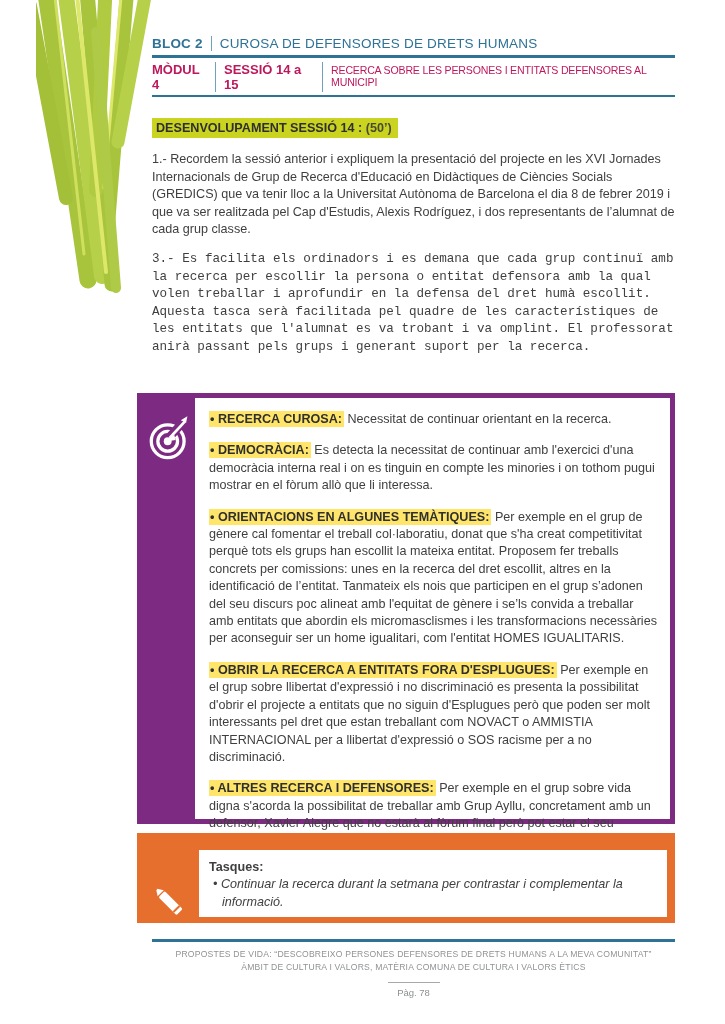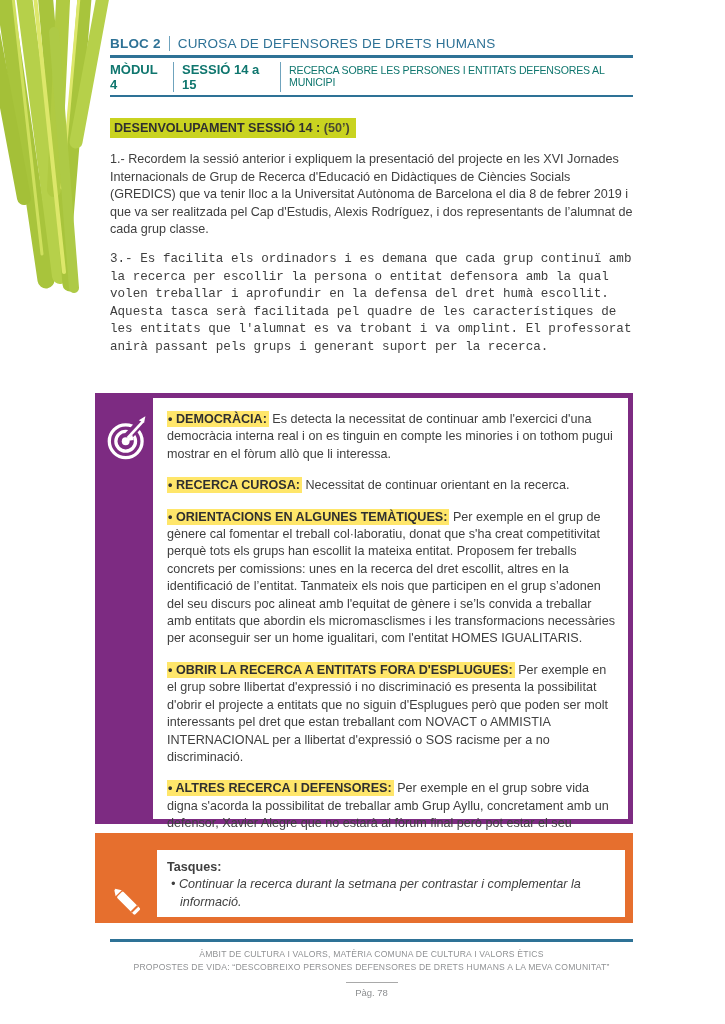--- a/index.html
+++ b/index.html
@@ -4,35 +4,35 @@
 <style>
   * { margin: 0; padding: 0; box-sizing: border-box; }
   html, body { background: #ffffff; }
   body {
     width: 725px; height: 1024px;
     position: relative;
     font-family: "Liberation Sans", sans-serif;
     color: #3f3f3f;
     overflow: hidden;
   }
-  .page { position: absolute; inset: 0; }
+  .page { position: absolute; inset: 0; margin-left: 42px; }
 
   
   .marker { position: absolute; left: -6px; top: -8px; width: 135px; height: 315px; }
 
   
   .content { position: absolute; left: 110px; width: 523px; top: 0; }
 
   
   .hdr { margin-top: 36px; }
   .hdr-row1 { display: flex; align-items: baseline; color: #2e7296; font-size: 13.5px; letter-spacing: .2px; }
   .hdr-row1 .lbl { font-weight: bold; }
   .vsep { display: inline-block; width: 1px; align-self: stretch; background: #6fa3bd; margin: 0 8px; }
   .rule1 { height: 3px; background: #2e7296; margin-top: 4px; }
-  .hdr-row2 { display: flex; align-items: baseline; color: #0f766e; margin-top: 4px; }
+  .hdr-row2 { display: flex; align-items: baseline; color: #be185d; margin-top: 4px; }
   .hdr-row2 .lbl { font-weight: bold; font-size: 13px; }
   .hdr-row2 .sub { font-size: 10.6px; letter-spacing: -0.2px; font-stretch: condensed; }
   .rule2 { height: 2px; background: #2e7296; margin-top: 3px; }
 
   
   .sect { margin-top: 21px; }
   .sect .hl {
     display: inline-block; background: #c9d320; padding: 3px 6px 3px 4px;
     font-size: 12.6px; font-weight: bold; color: #2f2f2f;
   }
@@ -135,22 +135,22 @@
           <circle cx="30" cy="40" r="15"></circle>
         </g>
         <circle cx="30" cy="40" r="6" fill="#ffffff"></circle>
         <path d="M 58 6 L 34 32" stroke="#7d2b82" stroke-width="13" fill="none"></path>
         <path d="M 56 10 L 33 35" stroke="#ffffff" stroke-width="4" fill="none"></path>
         <path d="M 30 40 L 40 30 L 42 38 Z" fill="#ffffff"></path>
         <path d="M 50 8 L 60 2 L 58 12 Z" fill="#ffffff"></path>
       </svg>
     </div>
     <div class="purple-body">
+      <div class="challenge"><span class="chal-hl">• RECERCA CUROSA:</span><span> Necessitat de continuar orientant en la recerca.</span></div>
       <div class="challenge"><span class="chal-hl">• DEMOCRÀCIA:</span><span> Es detecta la necessitat de continuar amb l'exercici d'una democràcia interna real i on es tinguin en compte les minories i on tothom pugui mostrar en el fòrum allò que li interessa.</span></div>
-      <div class="challenge"><span class="chal-hl">• RECERCA CUROSA:</span><span> Necessitat de continuar orientant en la recerca.</span></div>
       <div class="challenge"><span class="chal-hl">• ORIENTACIONS EN ALGUNES TEMÀTIQUES:</span><span> Per exemple en el grup de gènere cal fomentar el treball col·laboratiu, donat que s'ha creat competitivitat perquè tots els grups han escollit la mateixa entitat. Proposem fer treballs concrets per comissions: unes en la recerca del dret escollit, altres en la identificació de l’entitat. Tanmateix els nois que participen en el grup s’adonen del seu discurs poc alineat amb l'equitat de gènere i se’ls convida a treballar amb entitats que abordin els micromasclismes i les transformacions necessàries per  aconseguir ser un home igualitari, com l'entitat HOMES IGUALITARIS.</span></div>
       <div class="challenge"><span class="chal-hl">• OBRIR LA RECERCA A ENTITATS FORA D'ESPLUGUES:</span><span> Per exemple en el grup sobre llibertat d'expressió i no discriminació es presenta la possibilitat d'obrir el projecte a entitats que no siguin d'Esplugues però que poden ser molt interessants pel dret que estan treballant com NOVACT o AMMISTIA INTERNACIONAL per a llibertat d'expressió o SOS racisme per a no discriminació.</span></div>
       <div class="challenge"><span class="chal-hl">• ALTRES RECERCA I DEFENSORES:</span><span> Per exemple en el grup sobre vida digna s'acorda la possibilitat de treballar amb Grup Ayllu, concretament amb un defensor, Xavier Alegre que no estarà al fòrum final però pot estar el seu testimoni en un vídeo.</span></div>
     </div>
   </div>
 
   <div class="orange-box">
     <div class="orange-side">
       <svg width="40" height="44" viewBox="0 0 60 66">
         <g transform="rotate(45 30 33)">
@@ -163,20 +163,20 @@
     </div>
     <div class="orange-body">
       <div class="task-title">Tasques:</div>
       <div class="task-item">• Continuar la recerca durant la setmana per contrastar i complementar la informació.</div>
     </div>
   </div>
 
   <div class="footer">
     <div class="frule"></div>
     <div class="ftext">
+      <div>PROPOSTES DE VIDA: “DESCOBREIXO PERSONES DEFENSORES DE DRETS HUMANS A LA MEVA COMUNITAT”</div>
       <div>ÀMBIT DE CULTURA I VALORS, MATÈRIA COMUNA DE CULTURA I VALORS ÈTICS</div>
-      <div>PROPOSTES DE VIDA: “DESCOBREIXO PERSONES DEFENSORES DE DRETS HUMANS A LA MEVA COMUNITAT”</div>
     </div>
     <div class="fdivider"></div>
     <div class="fpage">Pàg. 78</div>
   </div>
 
 </div>
 
 </body></html>

